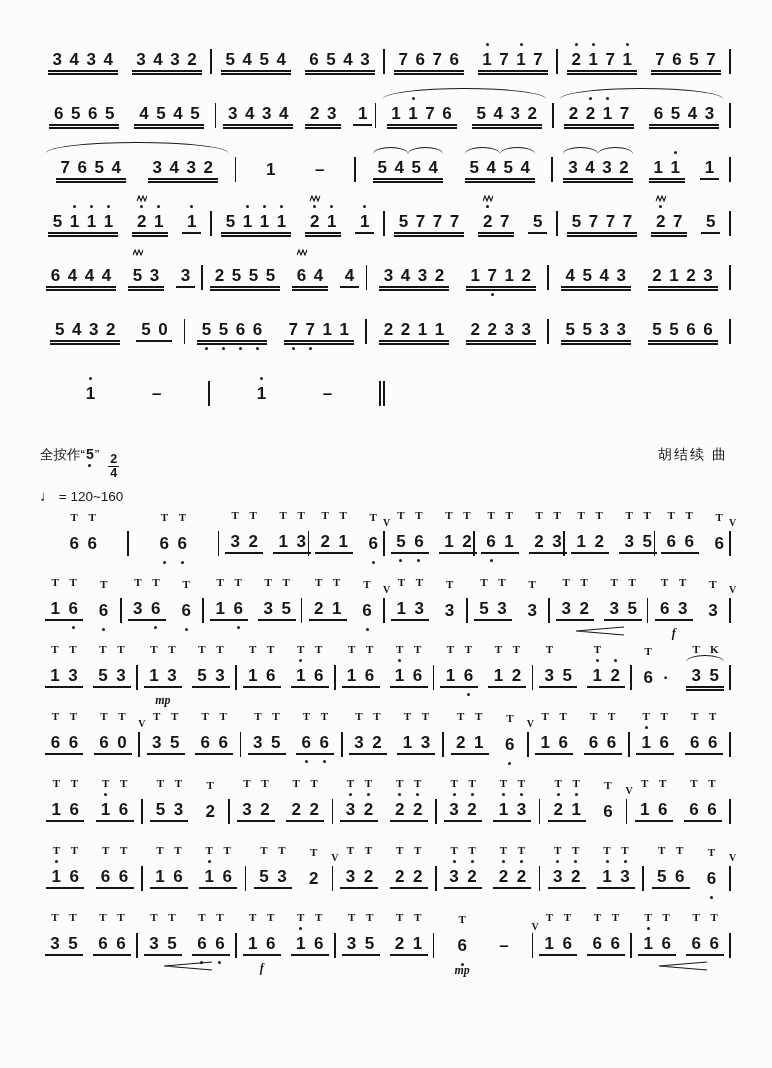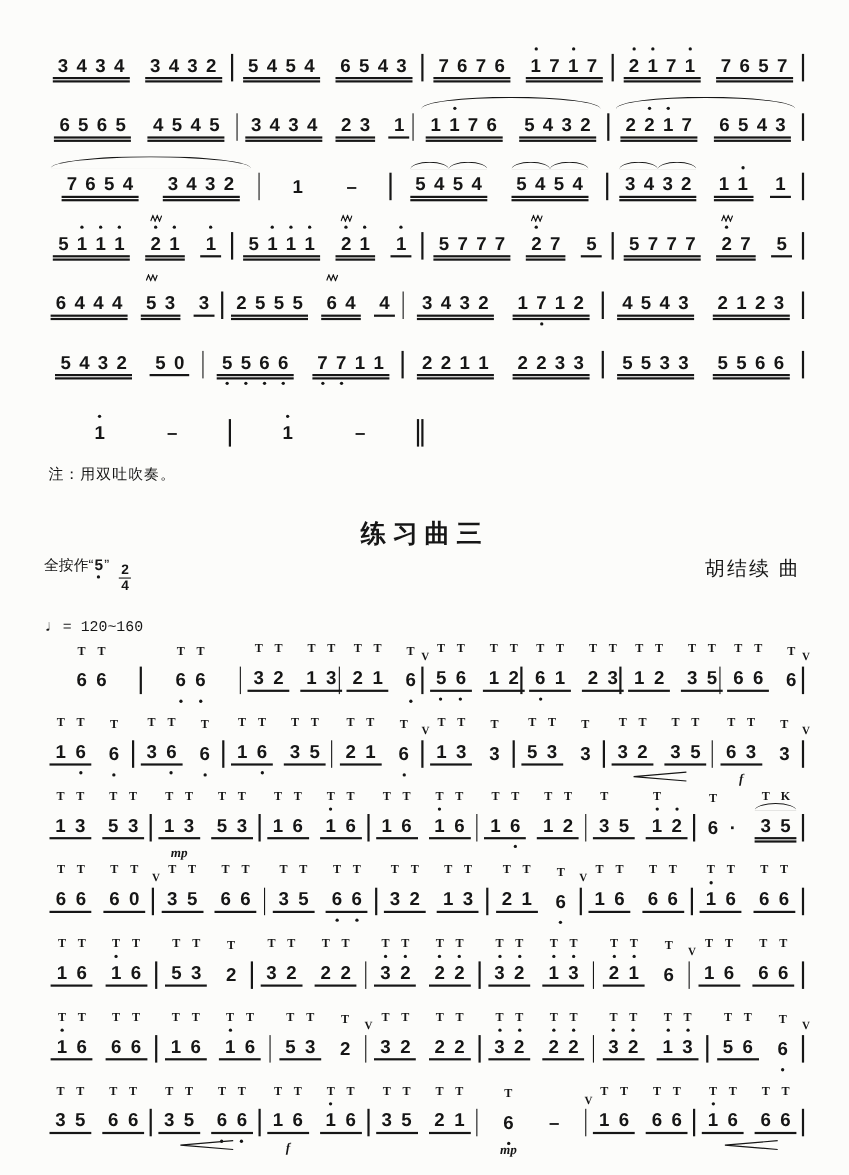--- a/index.html
+++ b/index.html
@@ -55,23 +55,23 @@
   .titleblock{margin-top:30px;}
   .maintitle{text-align:center;font-size:23px;font-weight:bold;letter-spacing:6px;margin:0;}
   .subtitle{text-align:center;font-size:13.5px;margin-top:13px;letter-spacing:1px;}
   .metarow{display:flex;justify-content:space-between;align-items:flex-start;margin-top:4px;}
   .keysig{font-size:13.5px;}
   .k5{position:relative;font-weight:bold;font-size:14px;display:inline-block;padding:0 1px;}
   .k5 .dot{bottom:-5px;}
   .frac{display:inline-flex;flex-direction:column;align-items:center;font-weight:bold;
         font-size:12.5px;line-height:1.05;margin-left:9px;vertical-align:-4px;}
   .frac .fd{border-top:1.4px solid #161616;padding:0 2px;}
-  .tempo{font-size:13.5px;margin-top:23px;font-family:Liberation Mono, monospace;}
+  .tempo{font-size:13.5px;margin-top:7px;}
   .tempo .glyph{font-size:15px;}
-  .composer{font-size:18px;letter-spacing:2px;padding:0 4px 22px 0;}
+  .composer{font-size:14px;letter-spacing:2px;padding:0 4px 22px 0;}
 </style>
 </head>
 <body>
 
 <div class="sheet">
 
   <div id="piece1" class="piece p1">
       <div class="line">
         <div class="measure" style="flex-grow: 10;">
           <div class="group u2">
@@ -881,24 +881,22 @@
             </div>
           </div>
         </div>
         <div class="finalbar">
           <div class="fb"></div>
           <div class="fb"></div>
         </div>
       </div>
     </div>
 
-  <div class="noteline">注：用双吐吹奏。</div>
 
   <div class="titleblock">
-    <h1 class="maintitle">练习曲三</h1>
     <div class="metarow">
       <div class="keyblock">
         <div class="keysig">
           <span>全按作</span><span>“</span><span class="k5"><span>5</span><i class="dot db"></i></span><span>”</span><span class="frac">
               <span>2</span>
               <span class="fd">4</span>
             </span>
         </div>
         <div class="tempo">
           <span class="glyph">♩</span>

